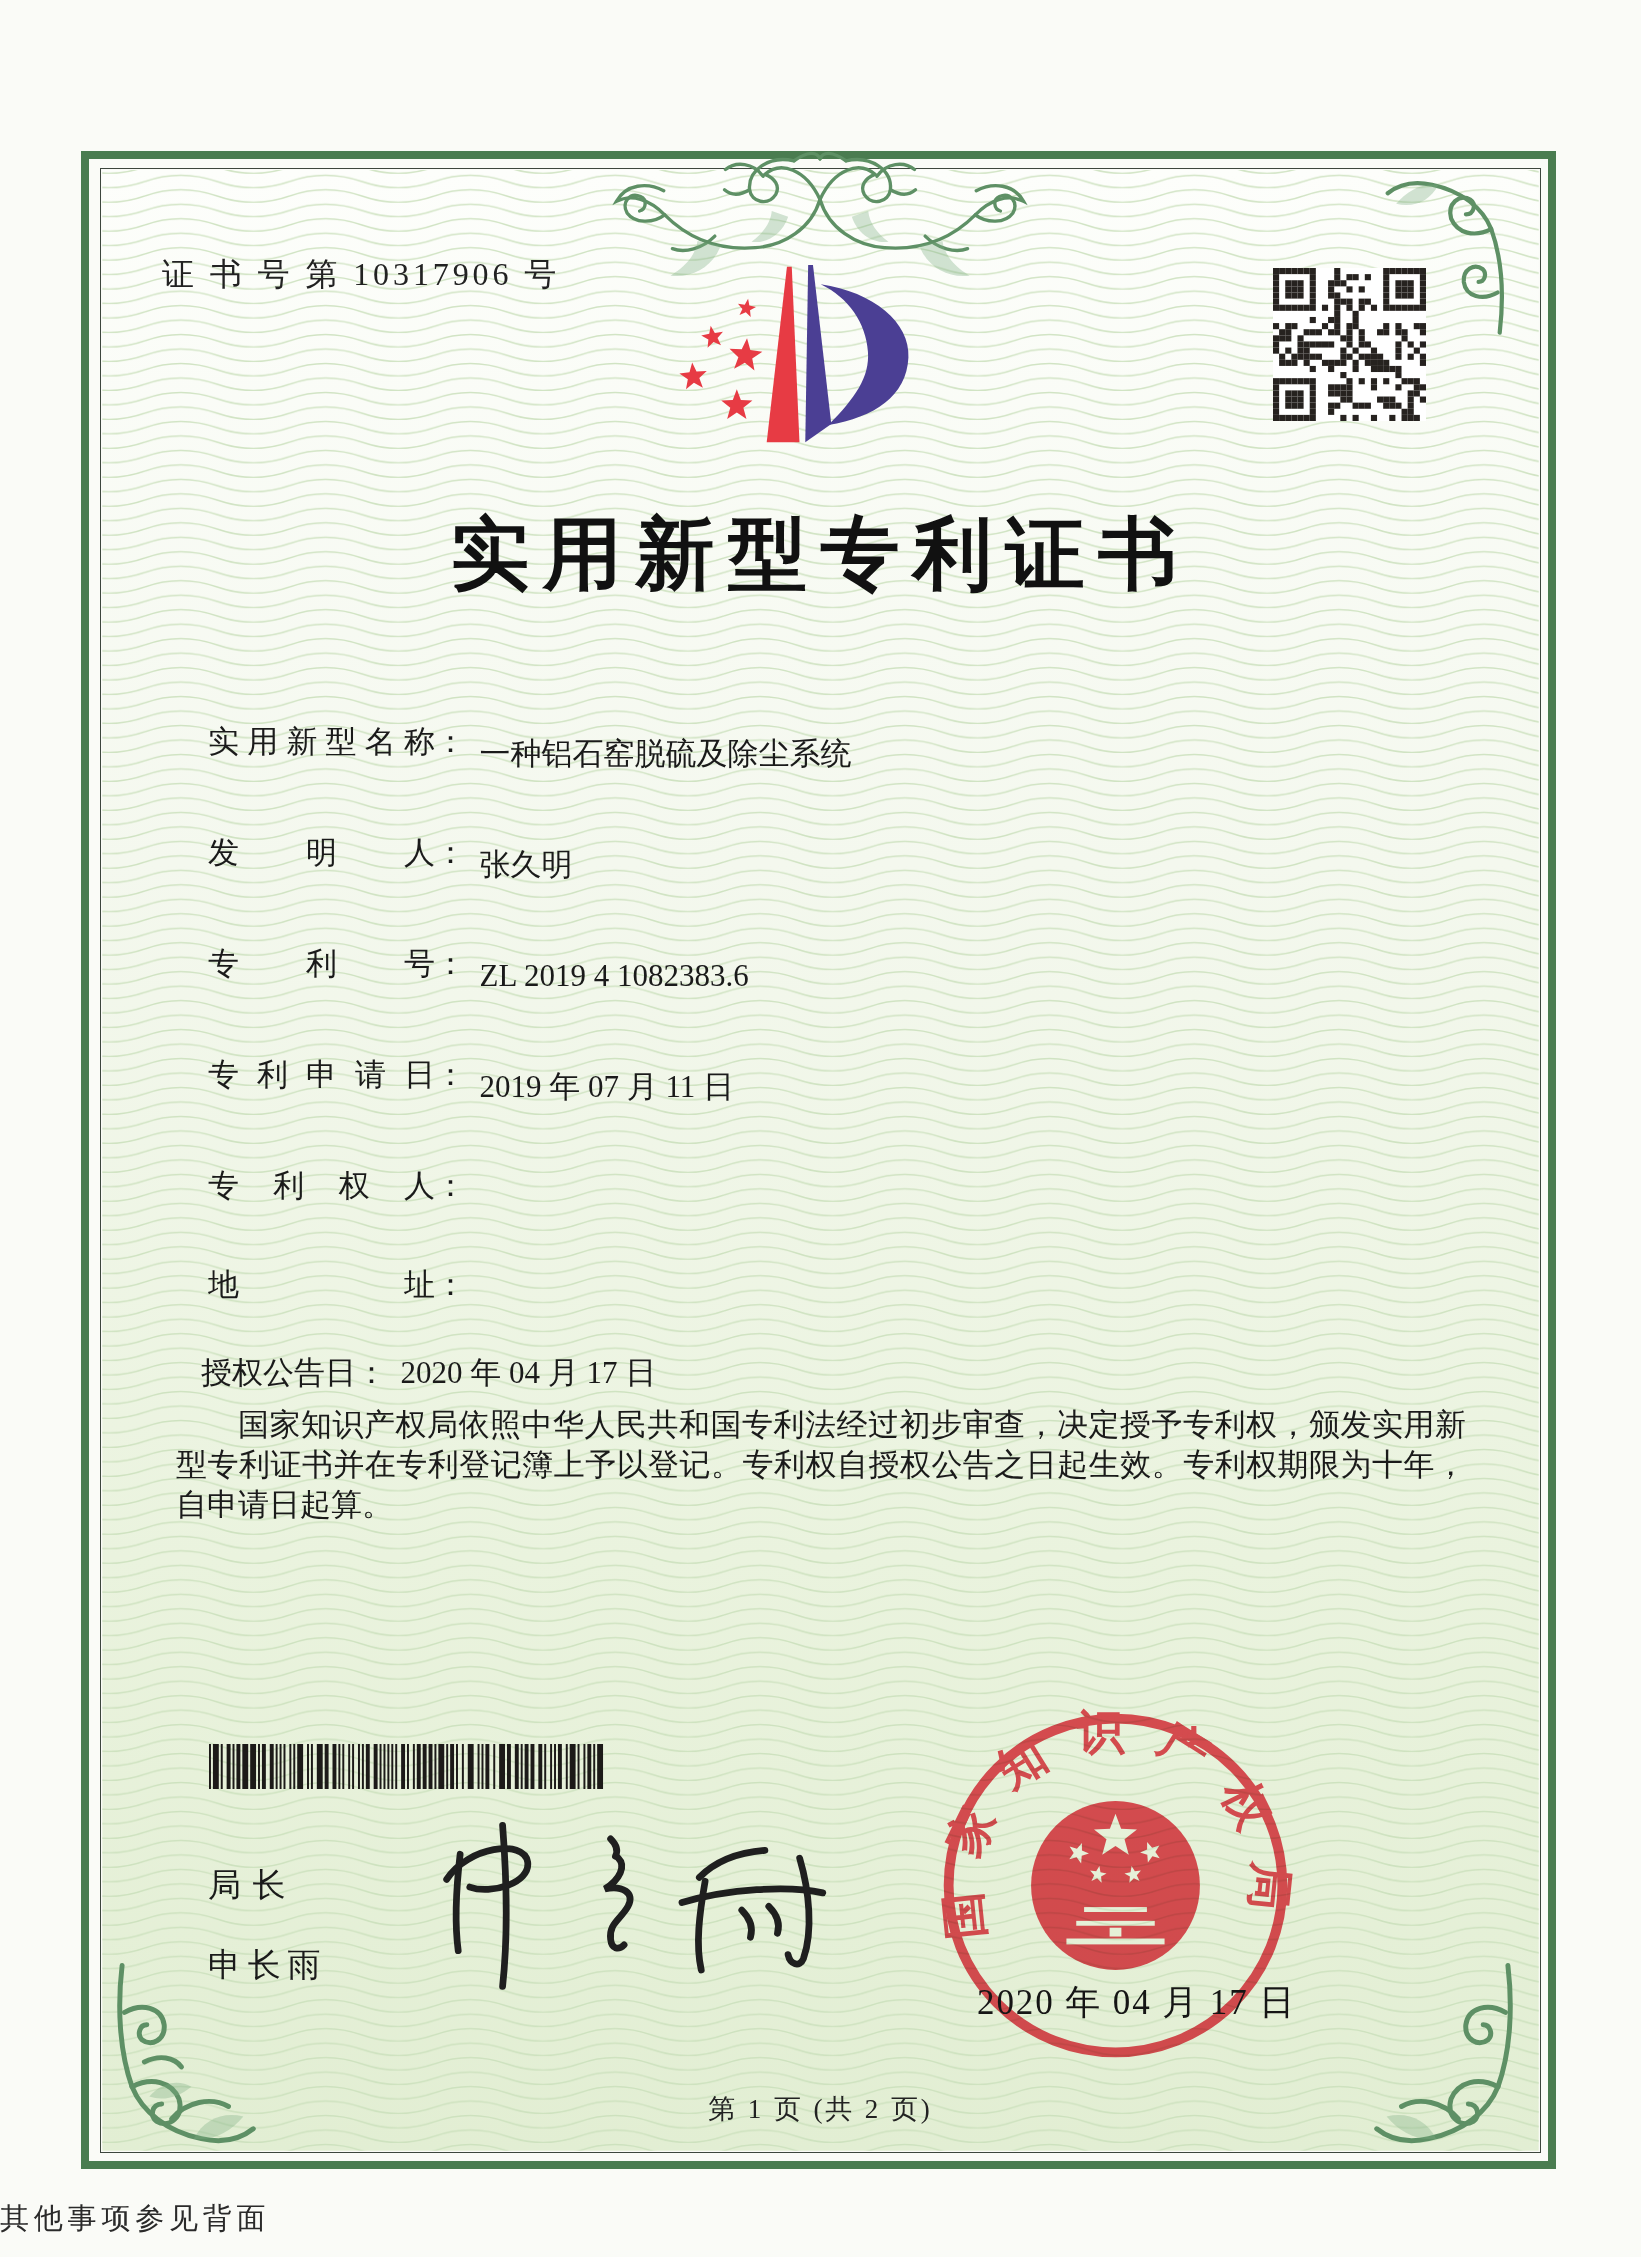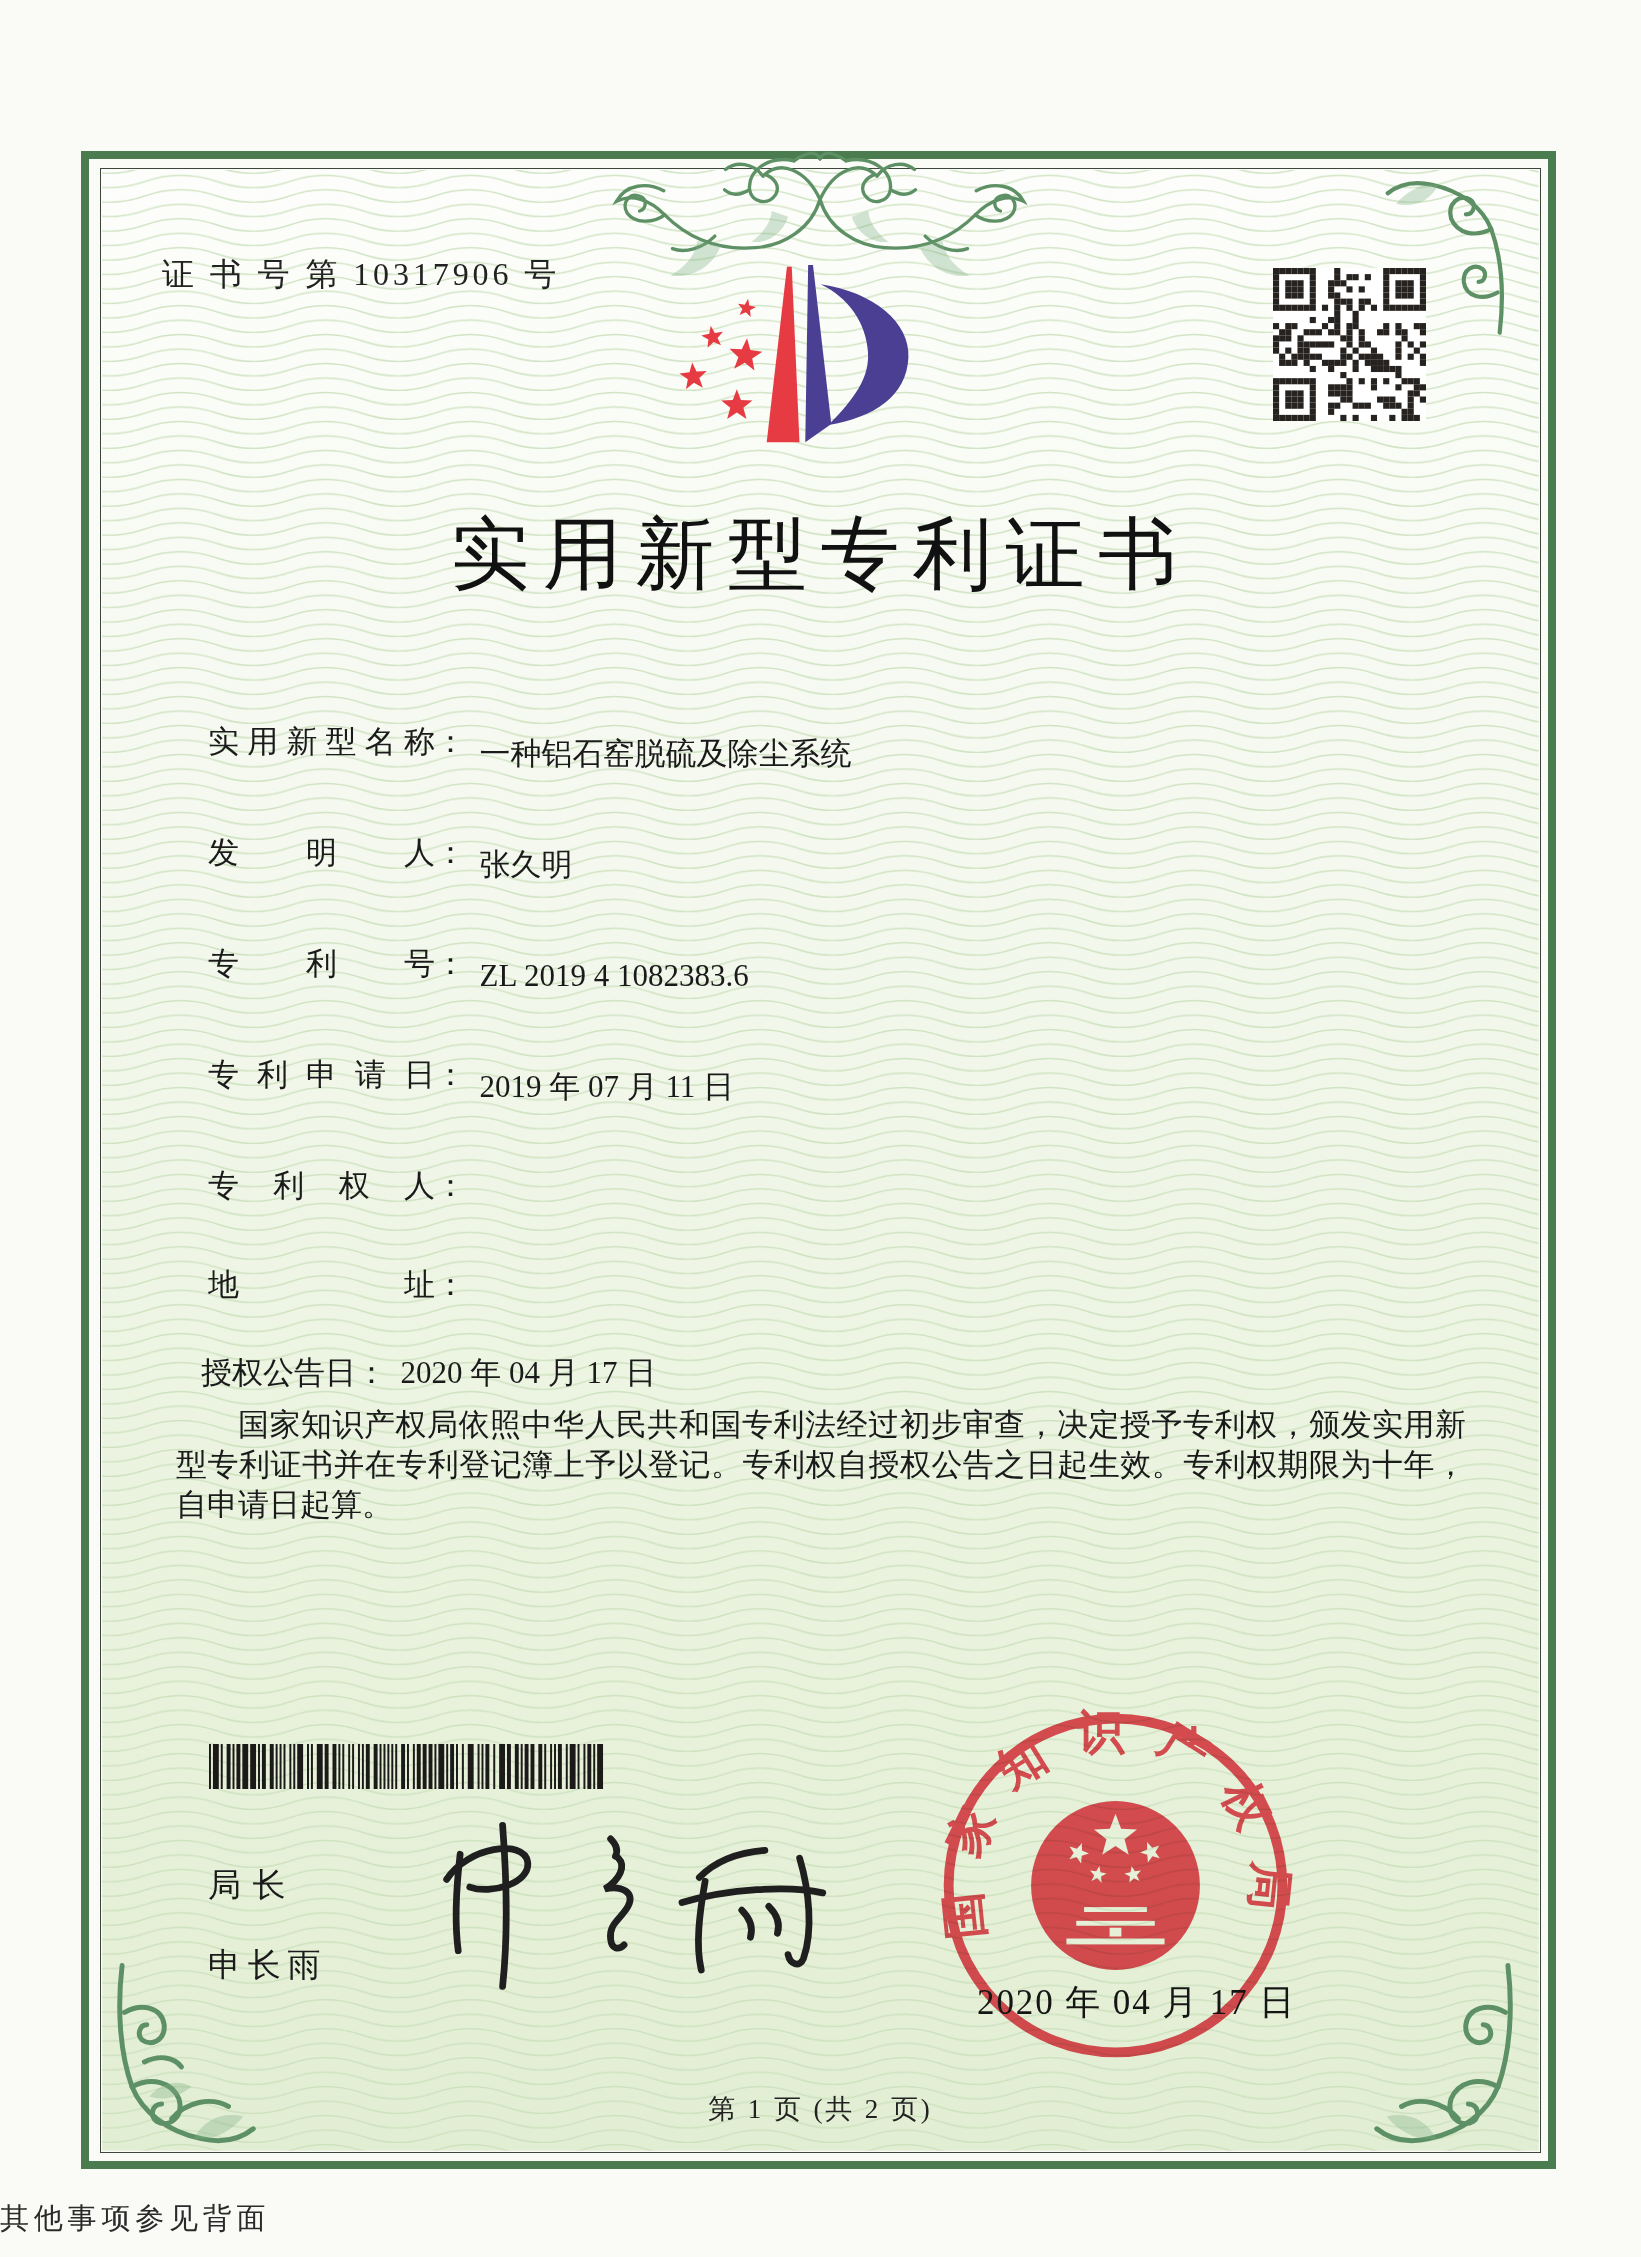--- a/index.html
+++ b/index.html
@@ -12,21 +12,21 @@
   .abs{position:absolute;}
   
   .frame-outer{left:81px;top:151px;width:1475px;height:2018px;border:8.7px solid #4a7c50;box-sizing:border-box;}
   .frame-inner{left:100px;top:168px;width:1441px;height:1985px;border:1.9px solid #3d463d;box-sizing:border-box;}
   
   svg.bg{left:0;top:0;}
   
   .cert-no{left:162px;top:253px;font-size:32px;letter-spacing:3.9px;color:#222;}
   .logo{left:676px;top:263px;}
   .qr{left:1273px;top:268px;width:153px;height:153px;}
-  .title{left:0;right:0;top:502px;text-align:center;font-size:79px;font-weight:400;letter-spacing:13.5px;color:#111;}
+  .title{left:0;right:0;top:502px;text-align:center;font-size:79px;font-weight:700;letter-spacing:13.5px;color:#111;}
   
   .fields{left:208px;top:722px;right:164px;font-size:31px;line-height:39px;}
   .row{display:flex;margin-bottom:60px;align-items:flex-start;}
   .row .lbl{display:inline-block;width:227px;text-align:justify;text-align-last:justify;}
   .row .col{flex:0 0 auto;}
   .row .val{margin-left:13.5px;white-space:nowrap;margin-top:12px;}
   .row.addr .val{white-space:normal;width:763px;line-height:50px;}
   .grant-row{left:201px;top:1352px;right:164px;font-size:31px;}
   .grant-grp2{position:absolute;left:555px;top:0;}
   .grant-row .val{margin-left:13.5px;}

